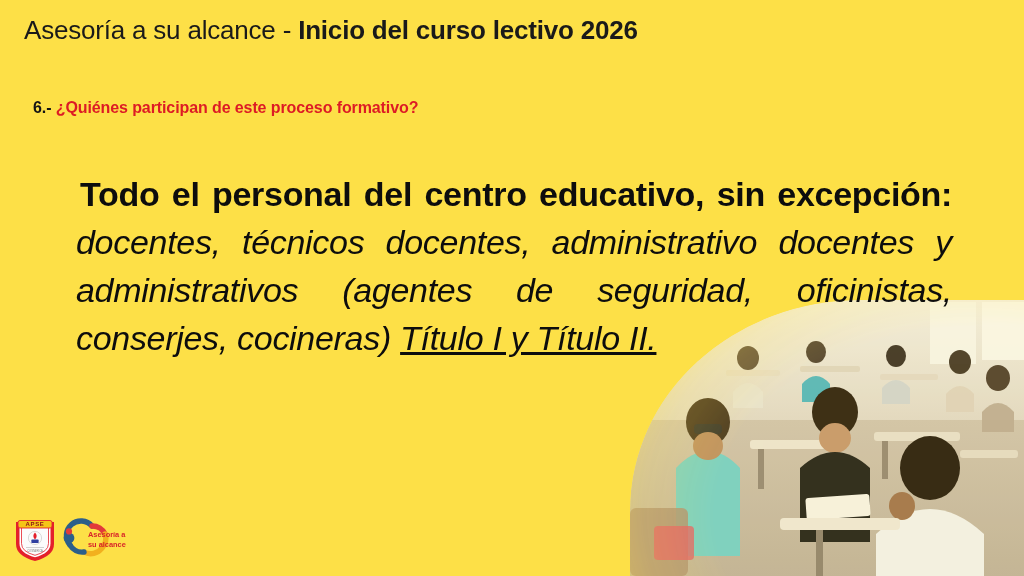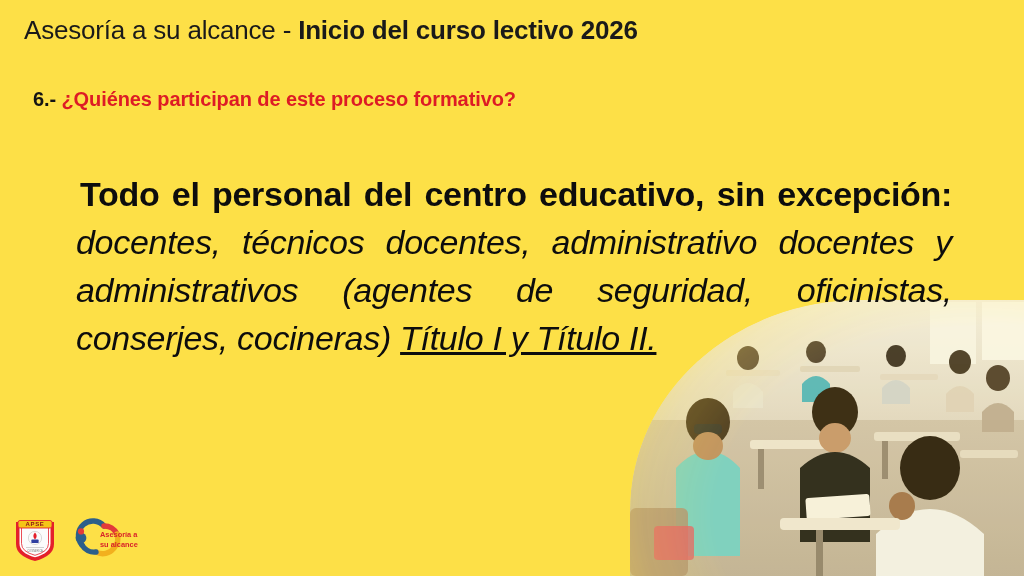--- a/index.html
+++ b/index.html
@@ -55,23 +55,23 @@
     letter-spacing: -0.2px;
     white-space: nowrap;
   }
   .header .reg { font-weight: 400; }
   .header .bold { font-weight: 700; }
 
   
   .question {
     position: absolute;
     left: 33px;
-    top: 84px;
+    top: 93px;
     z-index: 4;
-    font-size: 20px;
+    font-size: 16px;
     line-height: 30px;
     font-weight: 700;
     white-space: nowrap;
     letter-spacing: -0.1px;
   }
   .question .num { color: #141414; }
   .question .q { color: #DD1B25; }
 
   
   .body-text {
@@ -103,21 +103,21 @@
   .body-text .indent { display: inline-block; width: 4px; }
 
   
   .logos {
     position: absolute;
     left: 12px;
     bottom: 14px;
     z-index: 5;
     display: flex;
     align-items: center;
-    gap: 12px;
+    gap: 0;
   }
   .logo-apse { width: 46px; height: 48px; display: block; }
   .logo-asesoria { width: 72px; height: 46px; display: block; }
 </style>
 </head>
 <body>
 
 <div class="slide">
 
   <div class="photo-wrap">

